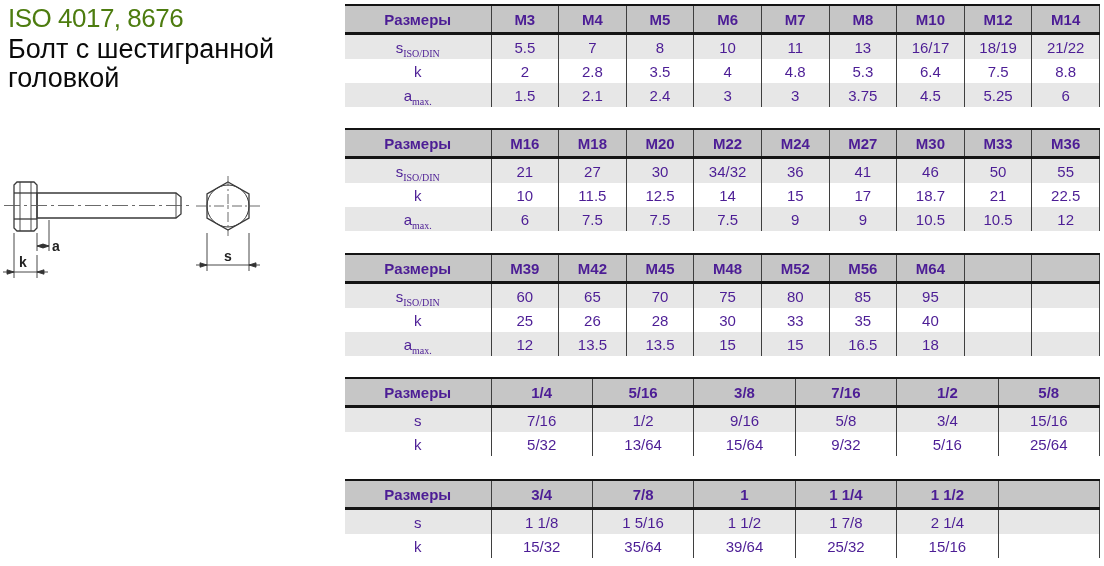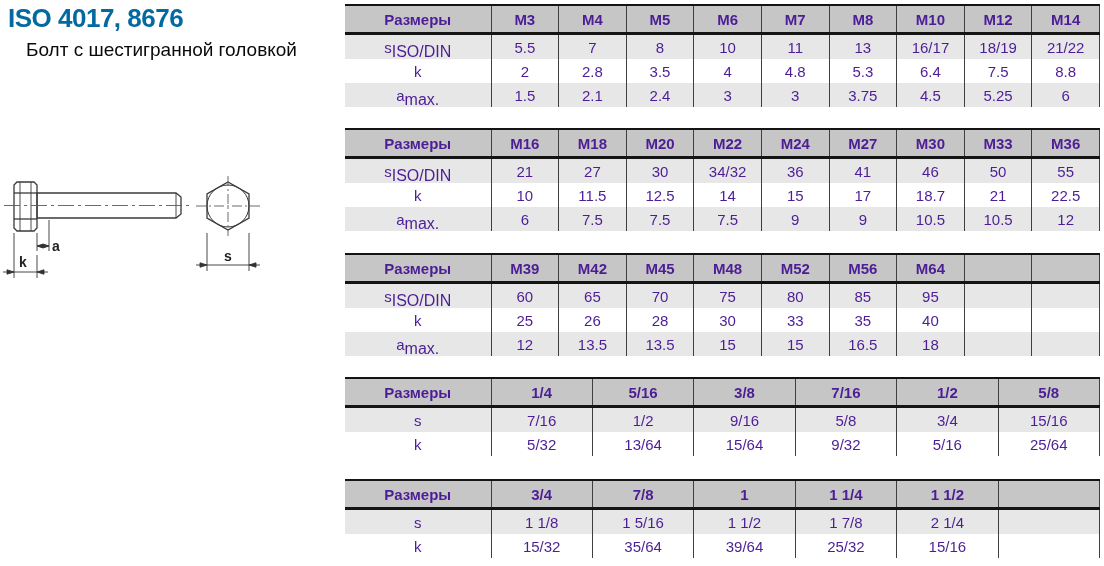--- a/index.html
+++ b/index.html
@@ -1,37 +1,37 @@
 <!DOCTYPE html>
 <html><head>
 <meta charset="utf-8">
 <style>
   html,body{margin:0;padding:0;background:#ffffff;}
   .page{position:relative;width:1104px;height:566px;background:#fff;overflow:hidden;
         font-family:"Liberation Sans", sans-serif;color:#000;}
 
   
   .title-block{position:absolute;left:8px;top:2px;width:335px;}
-  .std-line{font-size:26px;font-weight:700;line-height:33px;letter-spacing:-0.5px;color:#0369a1;}
-  .desc-line{font-size:19px;font-weight:400;line-height:29px;color:#0a0a0a;margin-left:18px;}
+  .std-line{font-size:26px;font-weight:400;line-height:33px;letter-spacing:-0.5px;color:#4d7c0f;}
+  .desc-line{font-size:27px;font-weight:400;line-height:29px;color:#0a0a0a;}
 
   
   .diagram{position:absolute;left:0;top:165px;}
   .diagram text{font-family:"Liberation Sans", sans-serif;font-size:14px;font-weight:700;fill:#222;}
 
   
   .dim-table{position:absolute;left:345px;width:755px;border-collapse:collapse;table-layout:fixed;
              border-top:2.5px solid #141414;color:#4c1d95;}
   .dim-table th,.dim-table td{border-right:1.5px solid #3f3f3f;text-align:center;padding:0;
              white-space:nowrap;overflow:hidden;}
   .dim-table thead th{background:#c6c6c6;border-bottom:3px solid #141414;font-size:15px;
              font-weight:700;height:26px;}
   .dim-table td{font-size:15px;height:24px;font-weight:400;}
   .dim-table tr.alt{background:#e7e7e7;}
-  .dim-table td.rowlabel sub{font-size:16px;line-height:0;}
+  .dim-table td.rowlabel sub{font-size:10px;line-height:0;font-family:Liberation Serif, serif;}
 </style>
 </head>
 <body>
 
 <div class="page">
 
   <div class="title-block">
     <div class="std-line">ISO 4017, 8676</div>
     <div class="desc-line">Болт с шестигранной головкой</div>
   </div>

